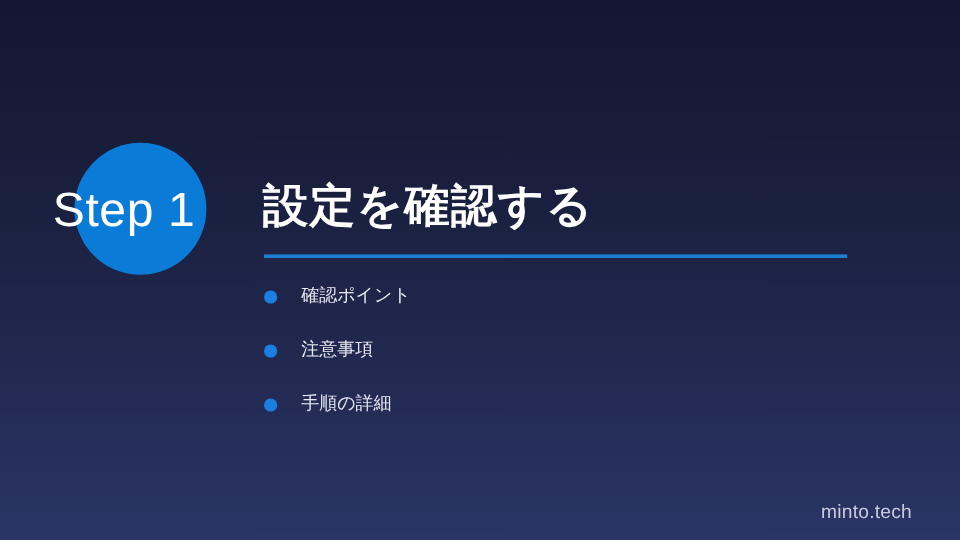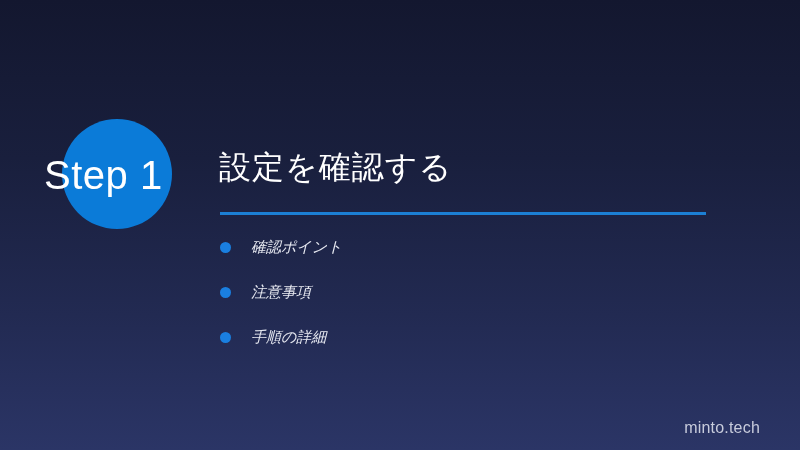--- a/index.html
+++ b/index.html
@@ -43,43 +43,42 @@
     letter-spacing: 0.5px;
     color: #ffffff;
     white-space: nowrap;
   }
 
   
   .title {
     position: absolute;
     left: 219px;
     top: 146px;
-    font-size: 32px;
-    font-weight: 400;
+    font-size: 38px;
+    font-weight: 700;
     color: #ffffff;
     letter-spacing: 1px;
     white-space: nowrap;
   }
 
   .divider {
     position: absolute;
     left: 220px;
     top: 212px;
     width: 486px;
     height: 3px;
     background: #1c7fd4;
   }
 
   
   .bullets {
     position: absolute;
     left: 220px;
     top: 236px;
     width: 460px;
-    font-style: italic;
   }
 
   .bullet-row {
     position: relative;
     height: 45px;
   }
 
   .bullet-dot {
     position: absolute;
     left: 0;

